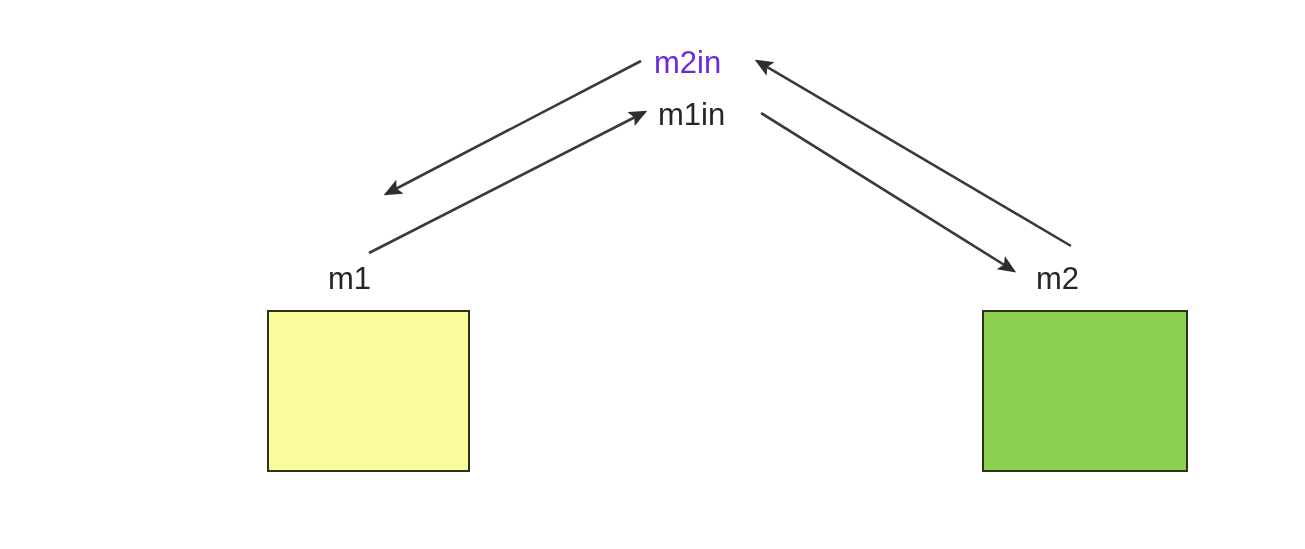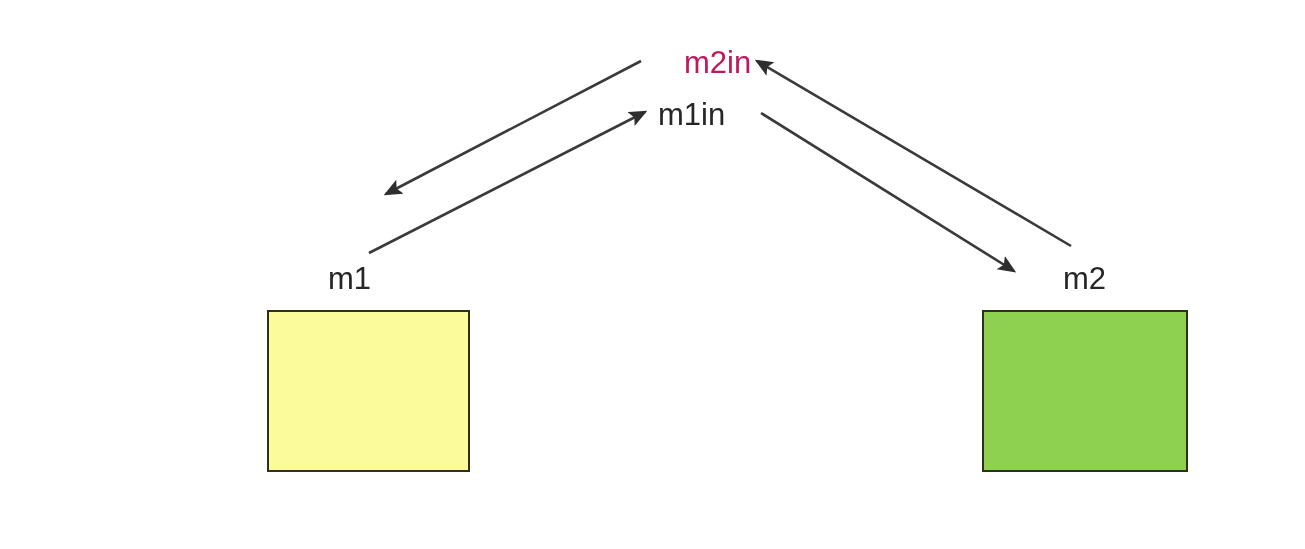--- a/index.html
+++ b/index.html
@@ -56,21 +56,21 @@
     left: 982px;
     top: 310px;
     width: 206px;
     height: 162px;
   }
   #node-m1-label {
     left: 328px;
     top: 263px;
   }
   #node-m2-label {
-    left: 1063px;
+    left: 1036px;
     top: 263px;
     text-align: right;
   }
   #port-m2in-label {
     left: 654px;
     top: 47px;
   }
   #port-m1in-label {
     left: 658px;
     top: 99px;
@@ -90,21 +90,21 @@
 
     <line x1="641" y1="61" x2="386" y2="194" stroke="#3a3a3a" stroke-width="2.6" marker-end="url(#arrowhead)"></line>
 
     <line x1="369" y1="253" x2="645" y2="112" stroke="#3a3a3a" stroke-width="2.6" marker-end="url(#arrowhead)"></line>
 
     <line x1="1071" y1="246" x2="757" y2="61" stroke="#3a3a3a" stroke-width="2.6" marker-end="url(#arrowhead)"></line>
 
     <line x1="761" y1="113" x2="1014" y2="271" stroke="#3a3a3a" stroke-width="2.6" marker-end="url(#arrowhead)"></line>
   </svg>
 
-  <div class="port-label" id="port-m2in-label" style="left: 684px; top: 47px; color: #be185d;">m2in</div>
+  <div class="port-label" id="port-m2in-label" style="left: 654px; top: 47px; color: #6d28d9;">m2in</div>
 
   <div class="port-label" id="port-m1in-label" style="left: 658px; top: 99px; color: rgb(38, 38, 38);">m1in</div>
 
   <div class="node-label" id="node-m1-label" style="color: rgb(38, 38, 38);">m1</div>
 
   <div class="node-label" id="node-m2-label" style="color: rgb(38, 38, 38);">m2</div>
 
   <div class="node-box" id="node-m1-box" style="left: 267px; top: 310px; width: 203px; height: 162px; background: rgb(251, 251, 155); border-color: rgb(47, 48, 24);"></div>
 
   <div class="node-box" id="node-m2-box" style="left: 982px; top: 310px; width: 206px; height: 162px; background: rgb(142, 208, 79); border-color: rgb(47, 48, 24);"></div>

